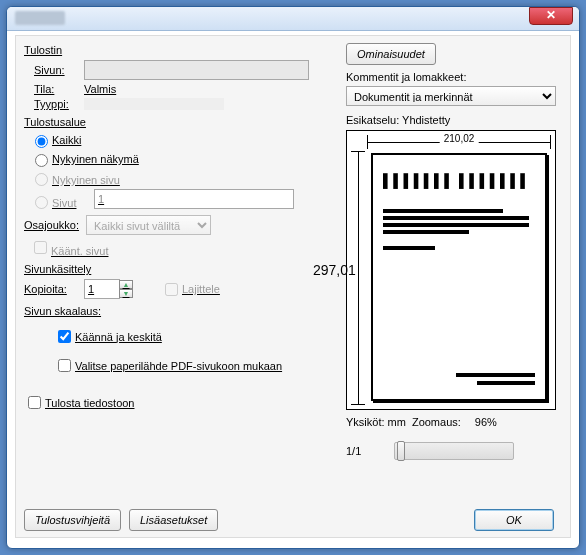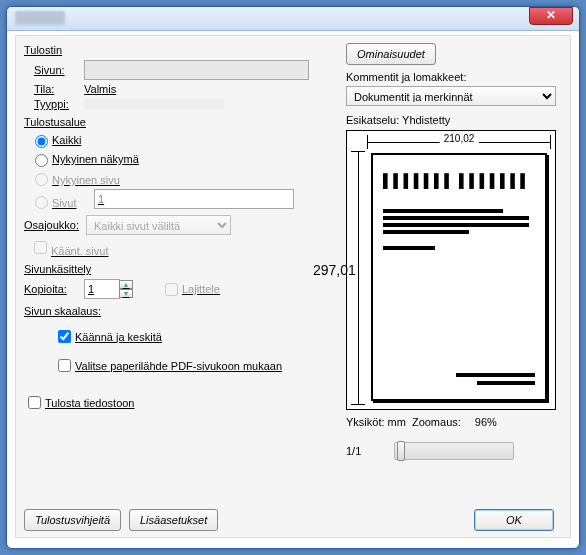--- a/index.html
+++ b/index.html
@@ -81,21 +81,21 @@
             <input type="radio" class="radio" disabled="" style="">
             <span>Nykyinen sivu</span>
           </div>
         <div class="row disabled" style="padding-left:6px">
           <input type="radio" class="radio" disabled="" style="">
           <span style="width:42px">Sivut</span>
           <input type="text" disabled="" style="width: 200px; color: rgb(136, 136, 136);" value="1">
         </div>
         <div class="row" style="margin-top:6px">
           <span style="width:62px">Osajoukko:</span>
-          <select disabled="" style="width:145px;color:#888"><option>Kaikki sivut väliltä</option></select>
+          <select disabled="" style="width:125px;color:#888"><option>Kaikki sivut väliltä</option></select>
         </div>
         <div class="row disabled" style="padding-left:6px">
             <input type="checkbox" class="check" disabled="" style="">
             <span>Käänt. sivut</span>
           </div>
       </div>
 
       <div class="group">
         <div class="section-label">Sivunkäsittely</div>
         <div class="row">

